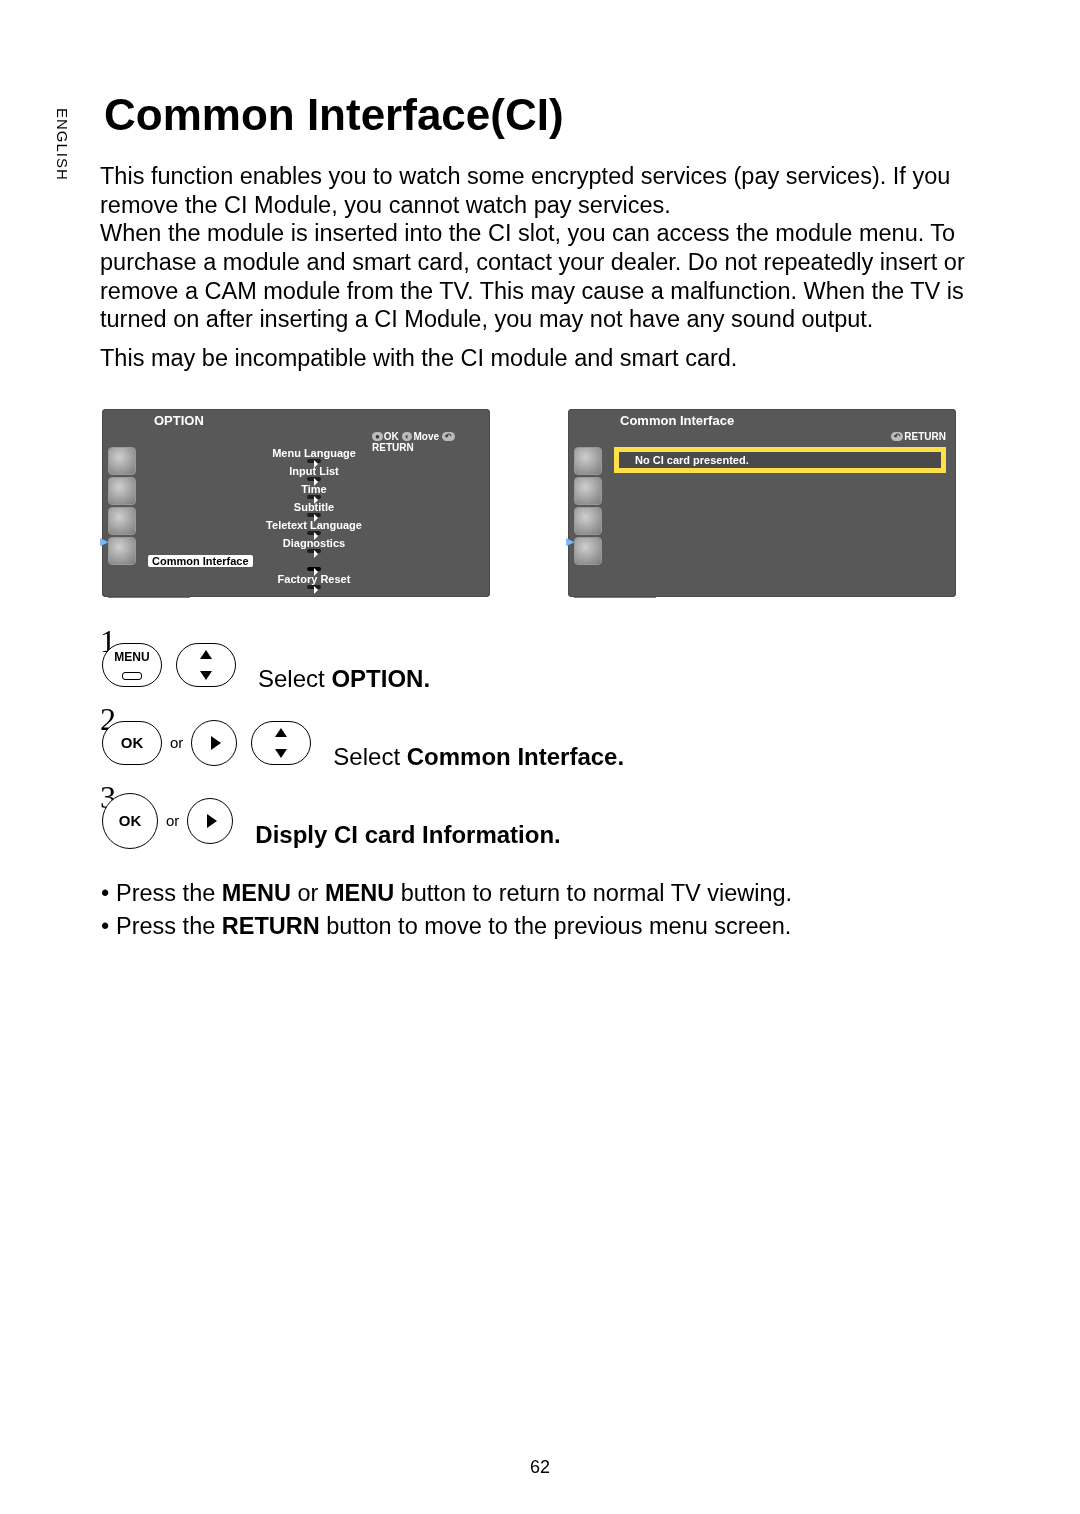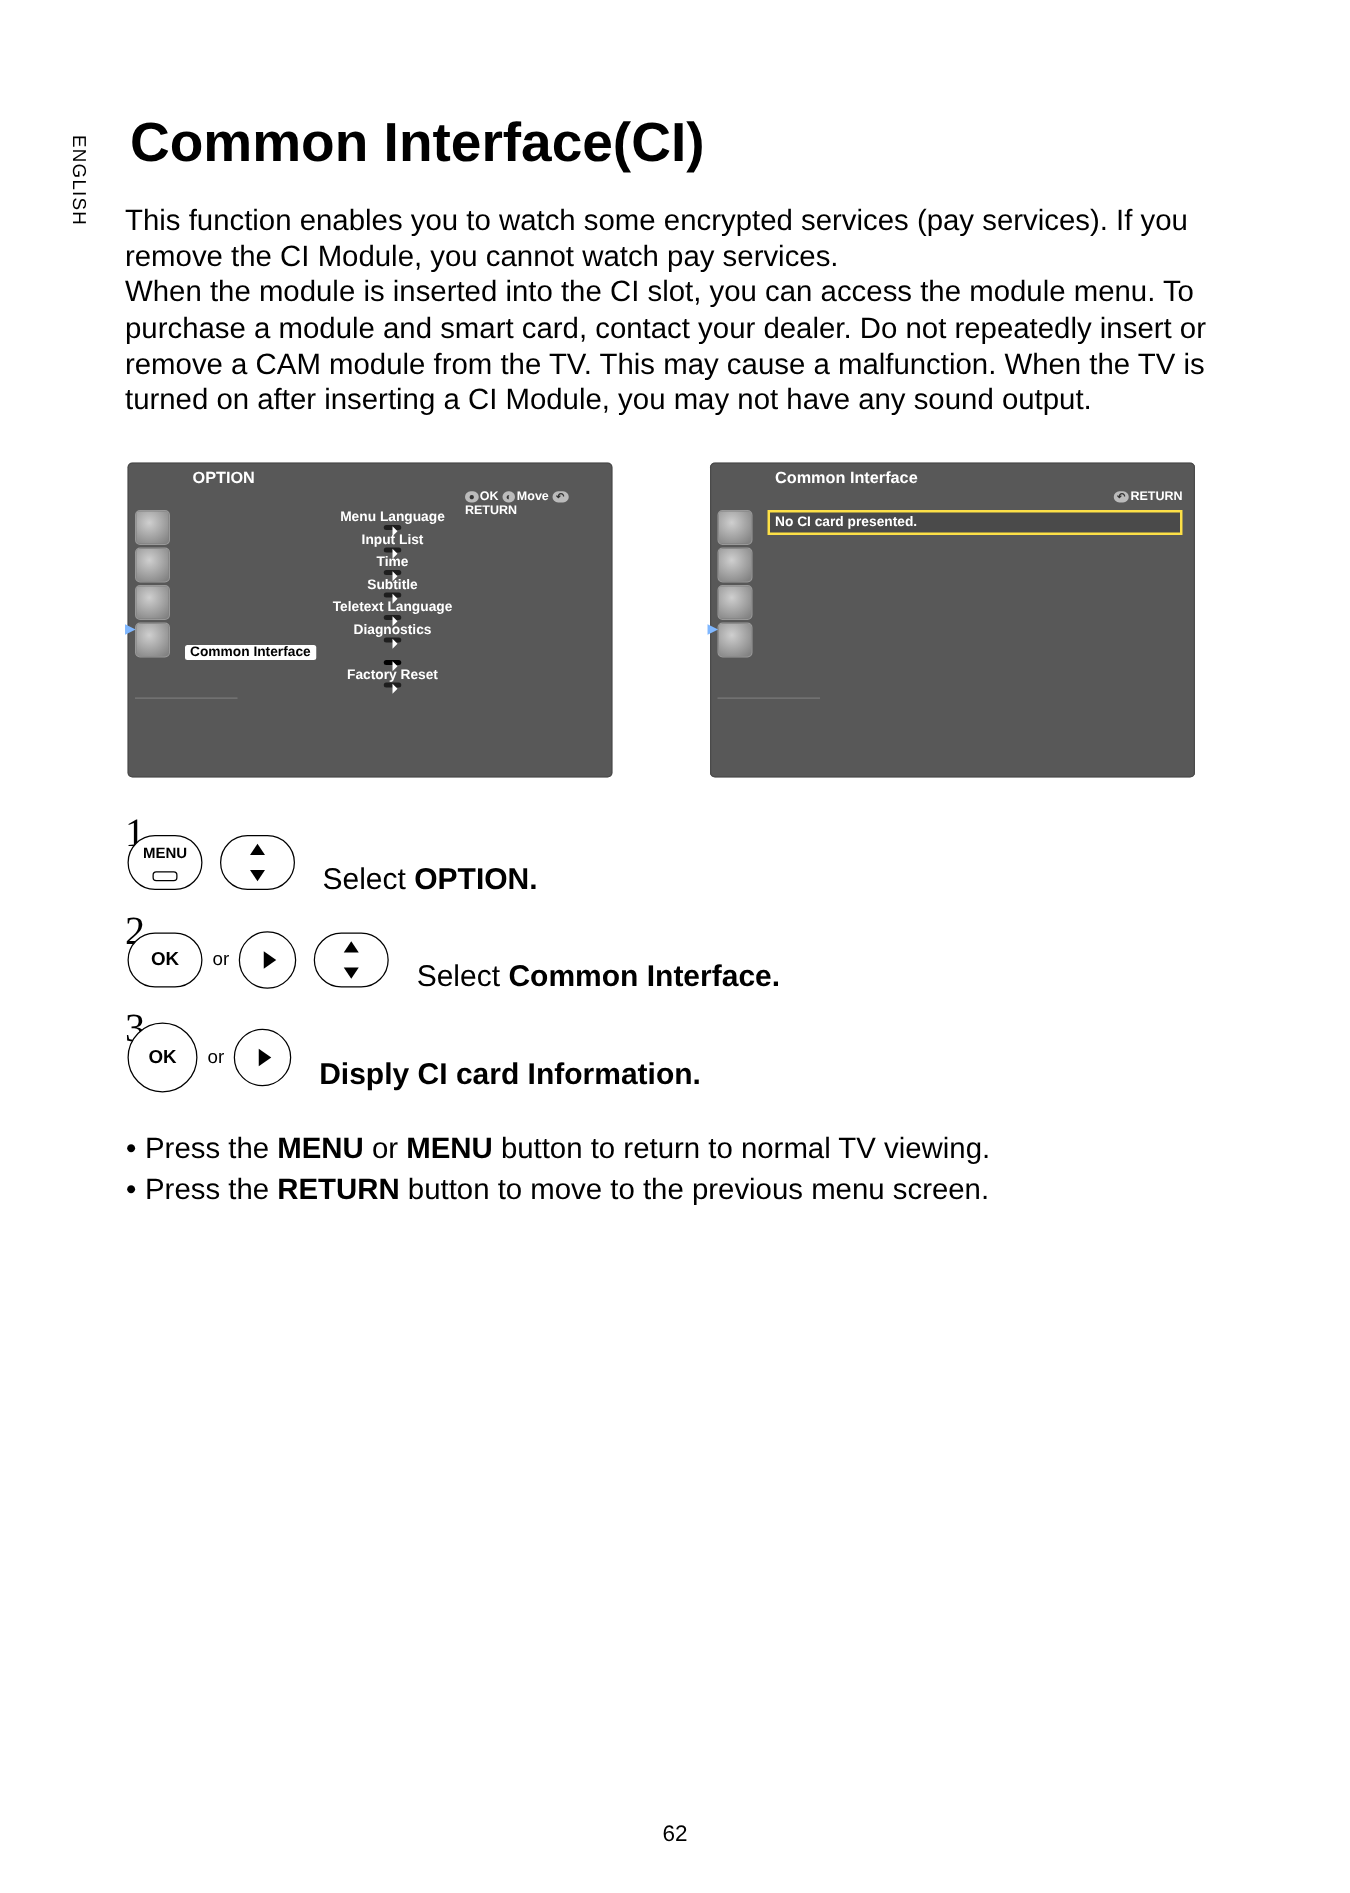--- a/index.html
+++ b/index.html
@@ -40,21 +40,21 @@
   .body-text { margin-bottom: 28px; width: 900px; }
   .screenshots {
     display: flex;
     gap: 78px;
     margin-top: 36px;
     margin-bottom: 40px;
     margin-left: 2px;
   }
   .shot {
     width: 388px;
-    height: 252px;
+    height: 188px;
     background: #585858;
     border-radius: 4px;
     position: relative;
     padding: 4px 6px 6px 6px;
     box-shadow: inset 0 0 0 1px #4a4a4a;
     color: #fff;
     font-size: 11px;
   }
   .shot .shot-title {
     position: absolute;
@@ -111,21 +111,21 @@
     background:#fff; color:#000; padding:0 4px; border-radius:2px;
     display:inline-block; flex:0 0 auto; margin-right:auto;
   }
   .shot .list .row.sel .arr {
      background:#000;
   }
   .shot .divider { position:absolute; left:6px; right:300px; top:188px; height:1px; background:#7a7a7a; }
 
   .shot2 .msgbox {
     position:absolute; left:46px; right:10px; top:38px;
-    border:2px solid #fde047; padding:2px 4px; font-size:11px; font-weight:bold;
+    border:5px solid #fde047; padding:2px 16px; font-size:11px; font-weight:bold;
     background:rgba(0,0,0,0.15);
   }
   .shot2 .sel-arrow { top:88px; }
 
   
   .steps { margin-left: 2px; margin-top: 10px; }
   .step-row { display:flex; align-items:center; gap:14px; margin-bottom: 22px; position:relative; }
   .step-num {
     position:absolute; left:-2px; top:-14px; font-size:32px; font-family: Georgia, serif;
   }
@@ -166,20 +166,21 @@
 <body>
 
 <div class="page">
   <div class="side-lang">ENGLISH</div>
 
   <h1 class="title">Common Interface(CI)</h1>
 
   <div class="body-text">
     <p>This function enables you to watch some encrypted services (pay services). If you remove the CI Module, you cannot watch pay services.</p>
     <p style="margin-top:-10px;">When the module is inserted into the CI slot, you can access the module menu. To purchase a module and smart card, contact your dealer. Do not repeatedly insert or remove a CAM module from the TV. This may cause a malfunction. When the TV is turned on after inserting a CI Module, you may not have any sound output.</p>
+    <p>This may be incompatible with the CI module and smart card.</p>
   </div>
 
   <div class="screenshots">
 
     <div class="shot">
       <div class="shot-title">OPTION</div>
       <div class="shot-okmove">
         <span class="pill">●</span><span>OK</span>
         <span class="pill">◐</span><span>Move</span>
         <span class="pill">↶</span><span>RETURN</span>

